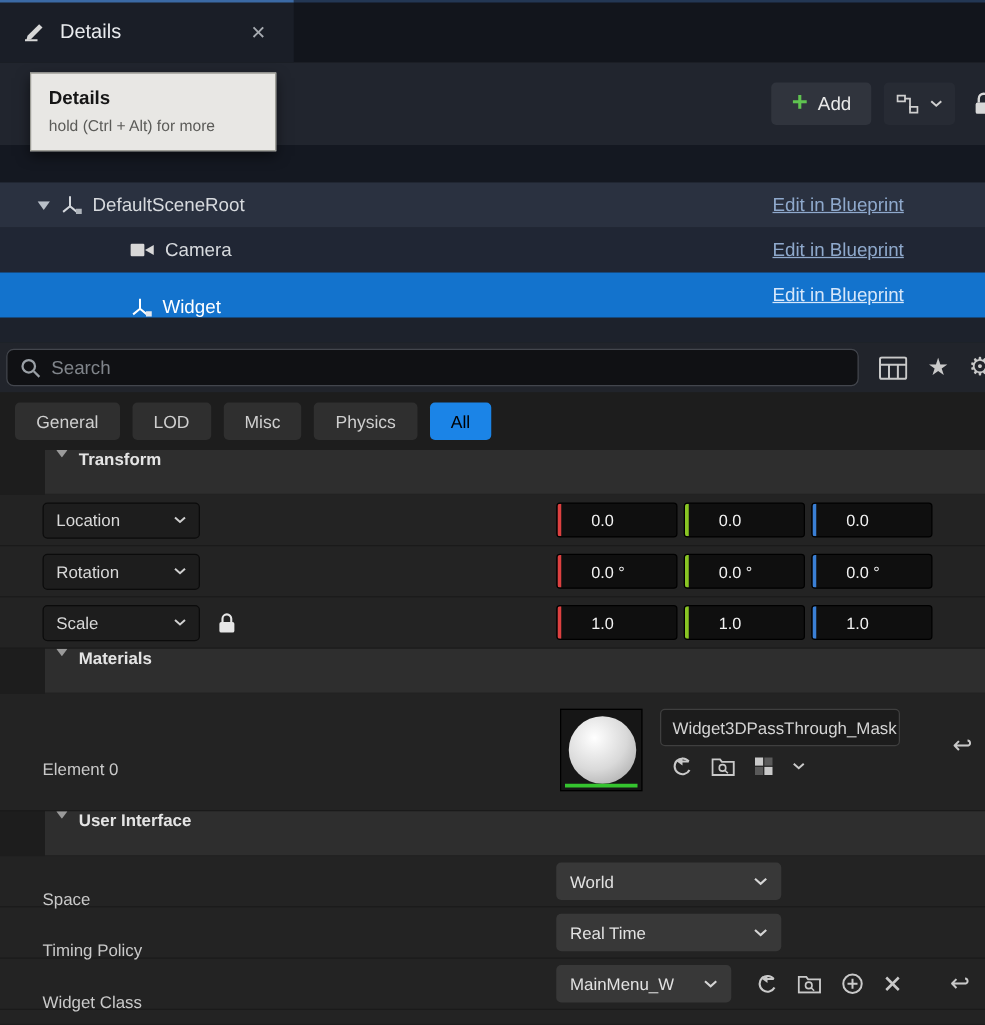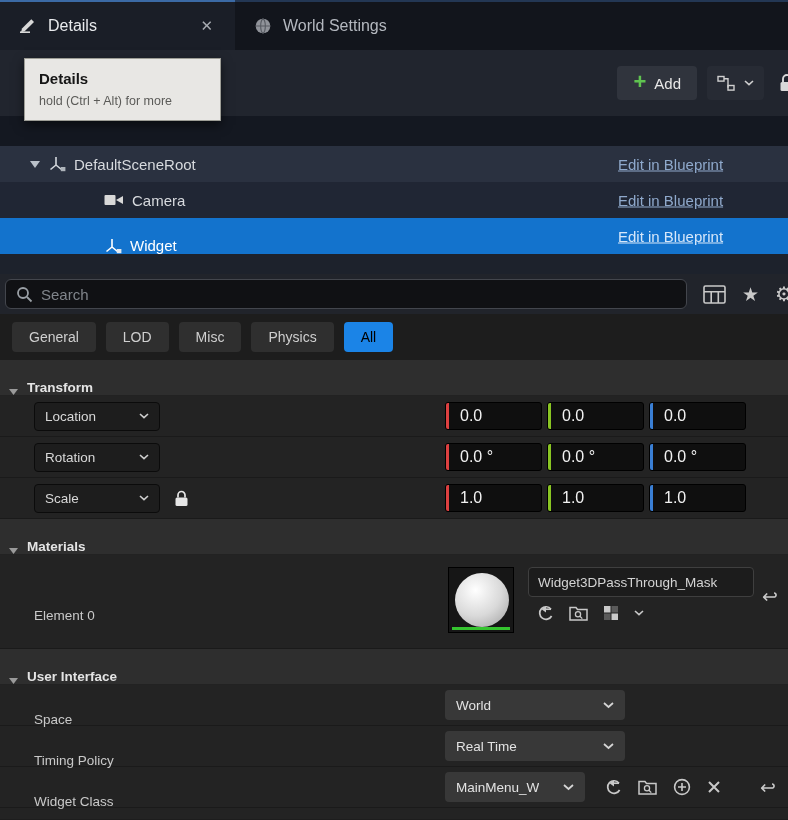--- a/index.html
+++ b/index.html
@@ -59,44 +59,44 @@
   .icon-btn { display:flex; align-items:center; justify-content:center; padding:0; color:#c9c9c9; }
   .star-glyph { font-size:19px; color:#c9c9c9; line-height:1; }
   .gear-glyph { font-size:20px; color:#c9c9c9; line-height:1; margin-right:-12px; }
 
   
   .filters { height:46px; background:#1d1d1d; display:flex; align-items:center; gap:10px; padding:0 12px; }
   .filter-btn { height:30px; padding:0 17px; background:#2f2f2f; border-radius:4px; color:#cfcfcf; font-size:14px; display:flex; align-items:center; }
   .filter-btn.active { background:var(--accent-blue,#1b84e7); color:#000000; }
 
   
-  .section-header { height:36px; background:#2e2e2e; display:flex; align-items:flex-end; gap:9px; padding:0 9px; color:#e4e4e4; font-size:13.5px; font-weight:700; border-bottom:1px solid #222222; }
+  .section-header { height:36px; background:#2e2e2e; display:flex; align-items:flex-start; gap:9px; padding:0 9px; color:#e4e4e4; font-size:13.5px; font-weight:700; border-bottom:1px solid #222222;margin-left:36px; }
   .prop-row { height:41px; background:#232323; border-bottom:1px solid #1a1a1a; display:flex; align-items:center; }
   .prop-left { width:440px; display:flex; align-items:center; padding-left:34px; gap:14px; }
   .prop-right { flex:1; display:flex; align-items:center; gap:5px; padding-left:5px; position:relative; }
   .prop-label { color:#c9c9c9; font-size:13.5px;margin-top:28px; }
 
   .axis-combo { width:126px; height:29px; background:#1d1d1d; border:1px solid #0b0b0b; border-radius:4px; display:flex; align-items:center; justify-content:space-between; padding:0 10px; color:#d8d8d8; font-size:13.5px; }
 
   .vec-field { display:flex; align-items:center; width:97px; height:28px; background:#0f0f0f; border:1px solid #000; border-radius:3px; overflow:hidden; }
   .axis-bar { width:3px; height:100%; flex:none; }
   .axis-bar.x { background:var(--axis-x,#dd4040); }
   .axis-bar.y { background:var(--axis-y,#89c523); }
   .axis-bar.z { background:var(--axis-z,#3a7fd5); }
-  .vec-field input { width:100%; background:transparent; border:none; color:#f2f2f2; font-size:16px; padding-left:11px; }
+  .vec-field input { width:100%; background:transparent; border:none; color:#f2f2f2; font-size:13px; padding-left:24px; }
 
   
   .material-row { height:94px; background:#232323; border-bottom:1px solid #1a1a1a; display:flex; }
   .material-row .prop-left { align-items:center; }
   .material-right { flex:1; display:flex; gap:14px; padding:12px 0 0 8px; position:relative; }
   .thumb { position:relative; width:66px; height:66px; background:#161616; border:1px solid #000; flex:none; }
   .sphere { position:absolute; left:6px; top:5px; width:54px; height:54px; border-radius:50%; background:radial-gradient(circle at 38% 32%, #ffffff, #d9d9d9 52%, #9d9d9d 100%); }
   .thumb-underline { position:absolute; left:3px; right:3px; bottom:2px; height:3px; background:var(--thumb-underline,#35c42f); }
   .mat-col { display:flex; flex-direction:column; gap:8px; }
-  .mat-combo { width:226px; height:30px; background:#1c1c1c; border:1px solid #3f3f3f; border-radius:4px; display:flex; align-items:center; padding:0 9px; color:#d4d4d4; font-size:13.5px; overflow:hidden; white-space:nowrap; }
+  .mat-combo { width:192px; height:30px; background:#1c1c1c; border:1px solid #3f3f3f; border-radius:4px; display:flex; align-items:center; padding:0 9px; color:#d4d4d4; font-size:13.5px; overflow:hidden; white-space:nowrap; }
   .mat-icons { display:flex; align-items:center; gap:15px; padding-left:8px; }
   .reset-btn { position:absolute; right:10px; top:32px; font-size:19px; color:#c9c9c9; line-height:1; }
 
   
   .combo { height:30px; background:#383838; border-radius:4px; display:flex; align-items:center; justify-content:space-between; padding:0 11px; color:#e2e2e2; font-size:13.5px; }
   .combo.w180 { width:180px; }
   .combo.w140 { width:140px; gap:8px; }
   .combo .combo-text { overflow:hidden; white-space:nowrap; }
   .ui-icons { display:flex; align-items:center; gap:16px; margin-left:14px; }
   .ui-reset { margin-left:auto; margin-right:12px; font-size:19px; color:#c9c9c9; line-height:1; }
@@ -113,29 +113,20 @@
   <div class="tabbar">
     <div class="tab active">
       <span>
         <svg width="20" height="20" viewBox="0 0 20 20">
           <path d="M2 16.2h10" stroke="#d8d8d8" stroke-width="1.6"></path>
           <path d="M4 12.6L13.3 3.3l2.7 2.7-9.3 9.3-3.6.9z" fill="#d8d8d8"></path>
         </svg>
       </span>
       <span class="tab-label">Details</span>
       <span class="tab-close">✕</span>
-    </div>
-    <div class="tab">
-      <span>
-        <svg width="20" height="20" viewBox="0 0 20 20">
-          <circle cx="10" cy="10" r="7.3" fill="#90939a"></circle>
-          <path d="M2.7 10h14.6 M10 2.7c-3.1 2-3.1 12.6 0 14.6 M10 2.7c3.1 2 3.1 12.6 0 14.6" stroke="#565a61" stroke-width="1.1" fill="none"></path>
-        </svg>
-      </span>
-      <span class="tab-label">World Settings</span>
     </div>
   </div>
 
   <div class="toolbar">
     <button class="btn">
       <span class="plus">+</span>
       <span>Add</span>
     </button>
     <button class="btn bp">
       <span>

